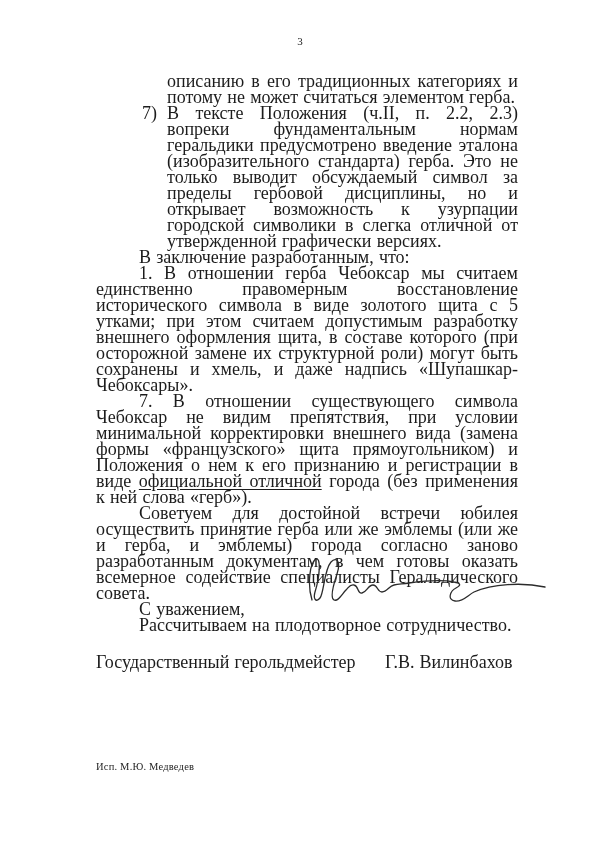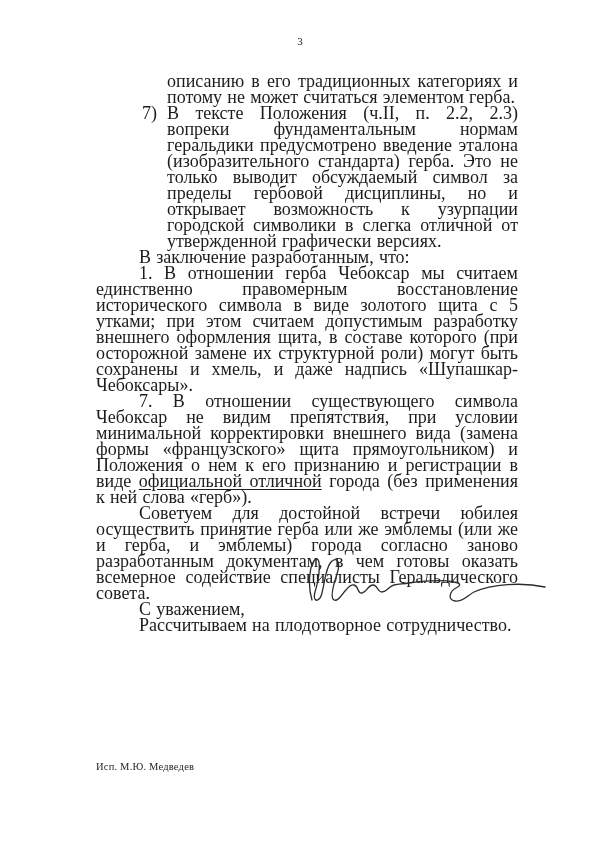--- a/index.html
+++ b/index.html
@@ -95,20 +95,24 @@
     <p class="para">1. В отношении герба Чебоксар мы считаем единственно правомерным восстановление исторического символа в виде золотого щита с 5 утками; при этом считаем допустимым разработку внешнего оформления щита, в составе которого (при осторожной замене их структурной роли) могут быть сохранены и хмель, и даже надпись «Шупашкар-Чебоксары».</p>
 
     <p class="para"><span>7. В отношении существующего символа Чебоксар не видим препятствия, при условии минимальной корректировки внешнего вида (замена формы «французского» щита прямоугольником) и Положения о нем к его признанию и регистрации в виде </span><span class="u">официальной отличной</span><span> города (без применения к ней слова «герб»).</span></p>
 
     <p class="para">Советуем для достойной встречи юбилея осуществить принятие герба или же эмблемы (или же и герба, и эмблемы) города согласно заново разработанным документам, в чем готовы оказать всемерное содействие специалисты Геральдического совета.</p>
 
     <p class="para closing">С уважением,</p>
 
     <p class="para">Рассчитываем на плодотворное сотрудничество.</p>
 
+    <div class="sig-row">
+      <span class="sig-title">Государственный герольдмейстер</span>
+      <span class="sig-name">Г.В. Вилинбахов</span>
+    </div>
 
   </div>
 
   <svg class="signature" viewBox="0 0 245 52" xmlns="http://www.w3.org/2000/svg">
     <path d="M 8 46 C 3 30 6 8 12 5 C 17 3 16 22 11 38 C 9 45 12 49 16 44
              C 20 39 20 16 27 8 C 33 2 37 8 33 20 C 29 32 26 44 30 46
              C 34 48 38 40 42 36 C 45 33 46 30 50 31 C 55 32 53 40 58 39
              C 63 38 64 31 69 31 C 74 31 73 38 78 38 C 83 38 85 32 90 31
              C 95 30 99 30 105 29 C 120 27 140 26 150 28 C 156 29 158 31 152 34
              C 146 37 143 46 151 47 C 159 48 164 41 170 38 C 188 30 218 28 241 33" fill="none" stroke="#2b2b2b" stroke-width="1.3" stroke-linecap="round" stroke-linejoin="round"></path>

